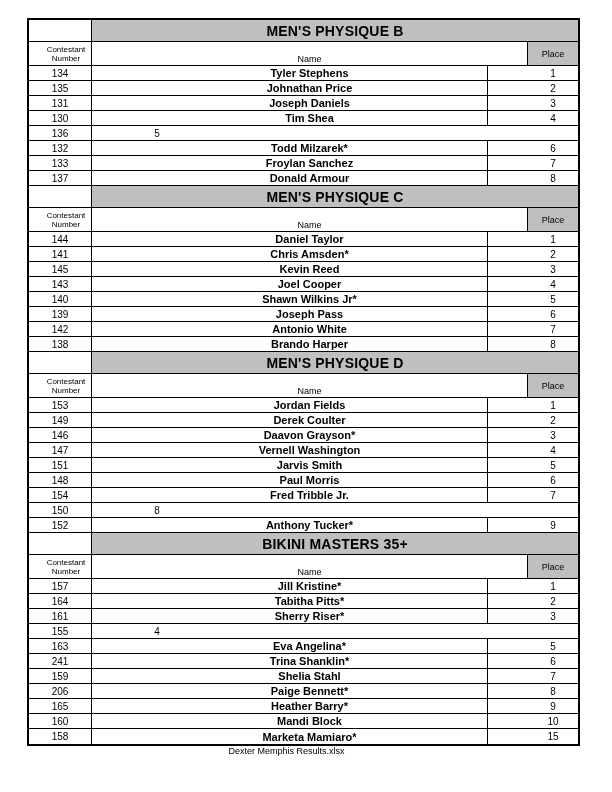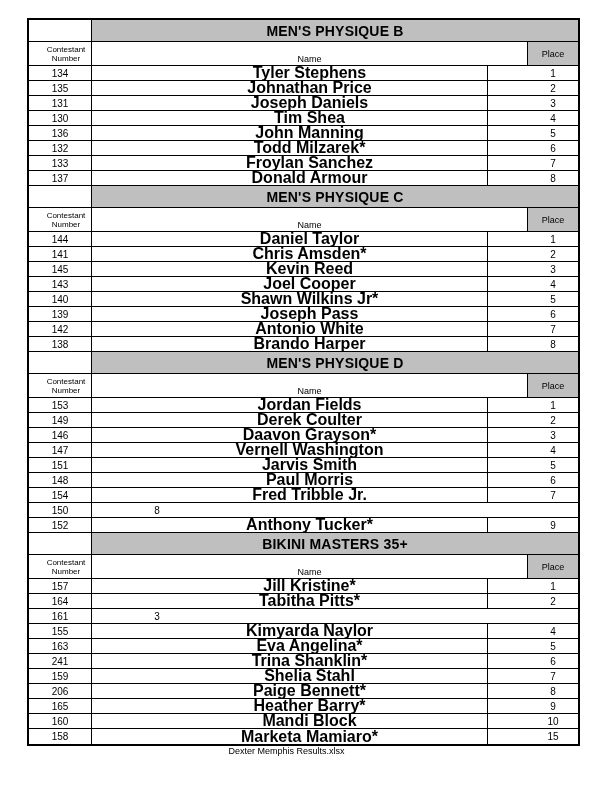--- a/index.html
+++ b/index.html
@@ -71,21 +71,21 @@
     width: 63px; flex: 0 0 63px;
     border-right: 1px solid #000000;
     font-size: 10px;
     display: flex; align-items: center; justify-content: center;
     overflow: hidden;
   }
   .name-cell {
     flex: 1;
     border-right: 1px solid #000000;
     font-weight: 700;
-    font-size: 16px;
+    font-size: 11px;
     display: flex; align-items: center; justify-content: center;
     white-space: nowrap;
     overflow: hidden;
   }
   .place-cell {
     width: 50px; flex: 0 0 50px;
     font-size: 10px;
     display: flex; align-items: center; justify-content: center;
     overflow: hidden;
   }
@@ -130,21 +130,20 @@
           <div class="name-cell">Joseph Daniels</div>
           <div class="place-cell">3</div>
         </div>
         <div class="row data-row">
           <div class="num-cell">130</div>
           <div class="name-cell">Tim Shea</div>
           <div class="place-cell">4</div>
         </div>
         <div class="row data-row">
           <div class="num-cell">136</div>
-          <div class="name-cell">John Manning</div>
           <div class="place-cell">5</div>
         </div>
         <div class="row data-row">
           <div class="num-cell">132</div>
           <div class="name-cell">Todd Milzarek*</div>
           <div class="place-cell">6</div>
         </div>
         <div class="row data-row">
           <div class="num-cell">133</div>
           <div class="name-cell">Froylan Sanchez</div>
@@ -280,25 +279,25 @@
           <div class="name-cell">Jill Kristine*</div>
           <div class="place-cell">1</div>
         </div>
         <div class="row data-row">
           <div class="num-cell">164</div>
           <div class="name-cell">Tabitha Pitts*</div>
           <div class="place-cell">2</div>
         </div>
         <div class="row data-row">
           <div class="num-cell">161</div>
+          <div class="name-cell">Sherry Riser*</div>
           <div class="place-cell">3</div>
         </div>
         <div class="row data-row">
           <div class="num-cell">155</div>
-          <div class="name-cell">Kimyarda Naylor</div>
           <div class="place-cell">4</div>
         </div>
         <div class="row data-row">
           <div class="num-cell">163</div>
           <div class="name-cell">Eva Angelina*</div>
           <div class="place-cell">5</div>
         </div>
         <div class="row data-row">
           <div class="num-cell">241</div>
           <div class="name-cell">Trina Shanklin*</div>

